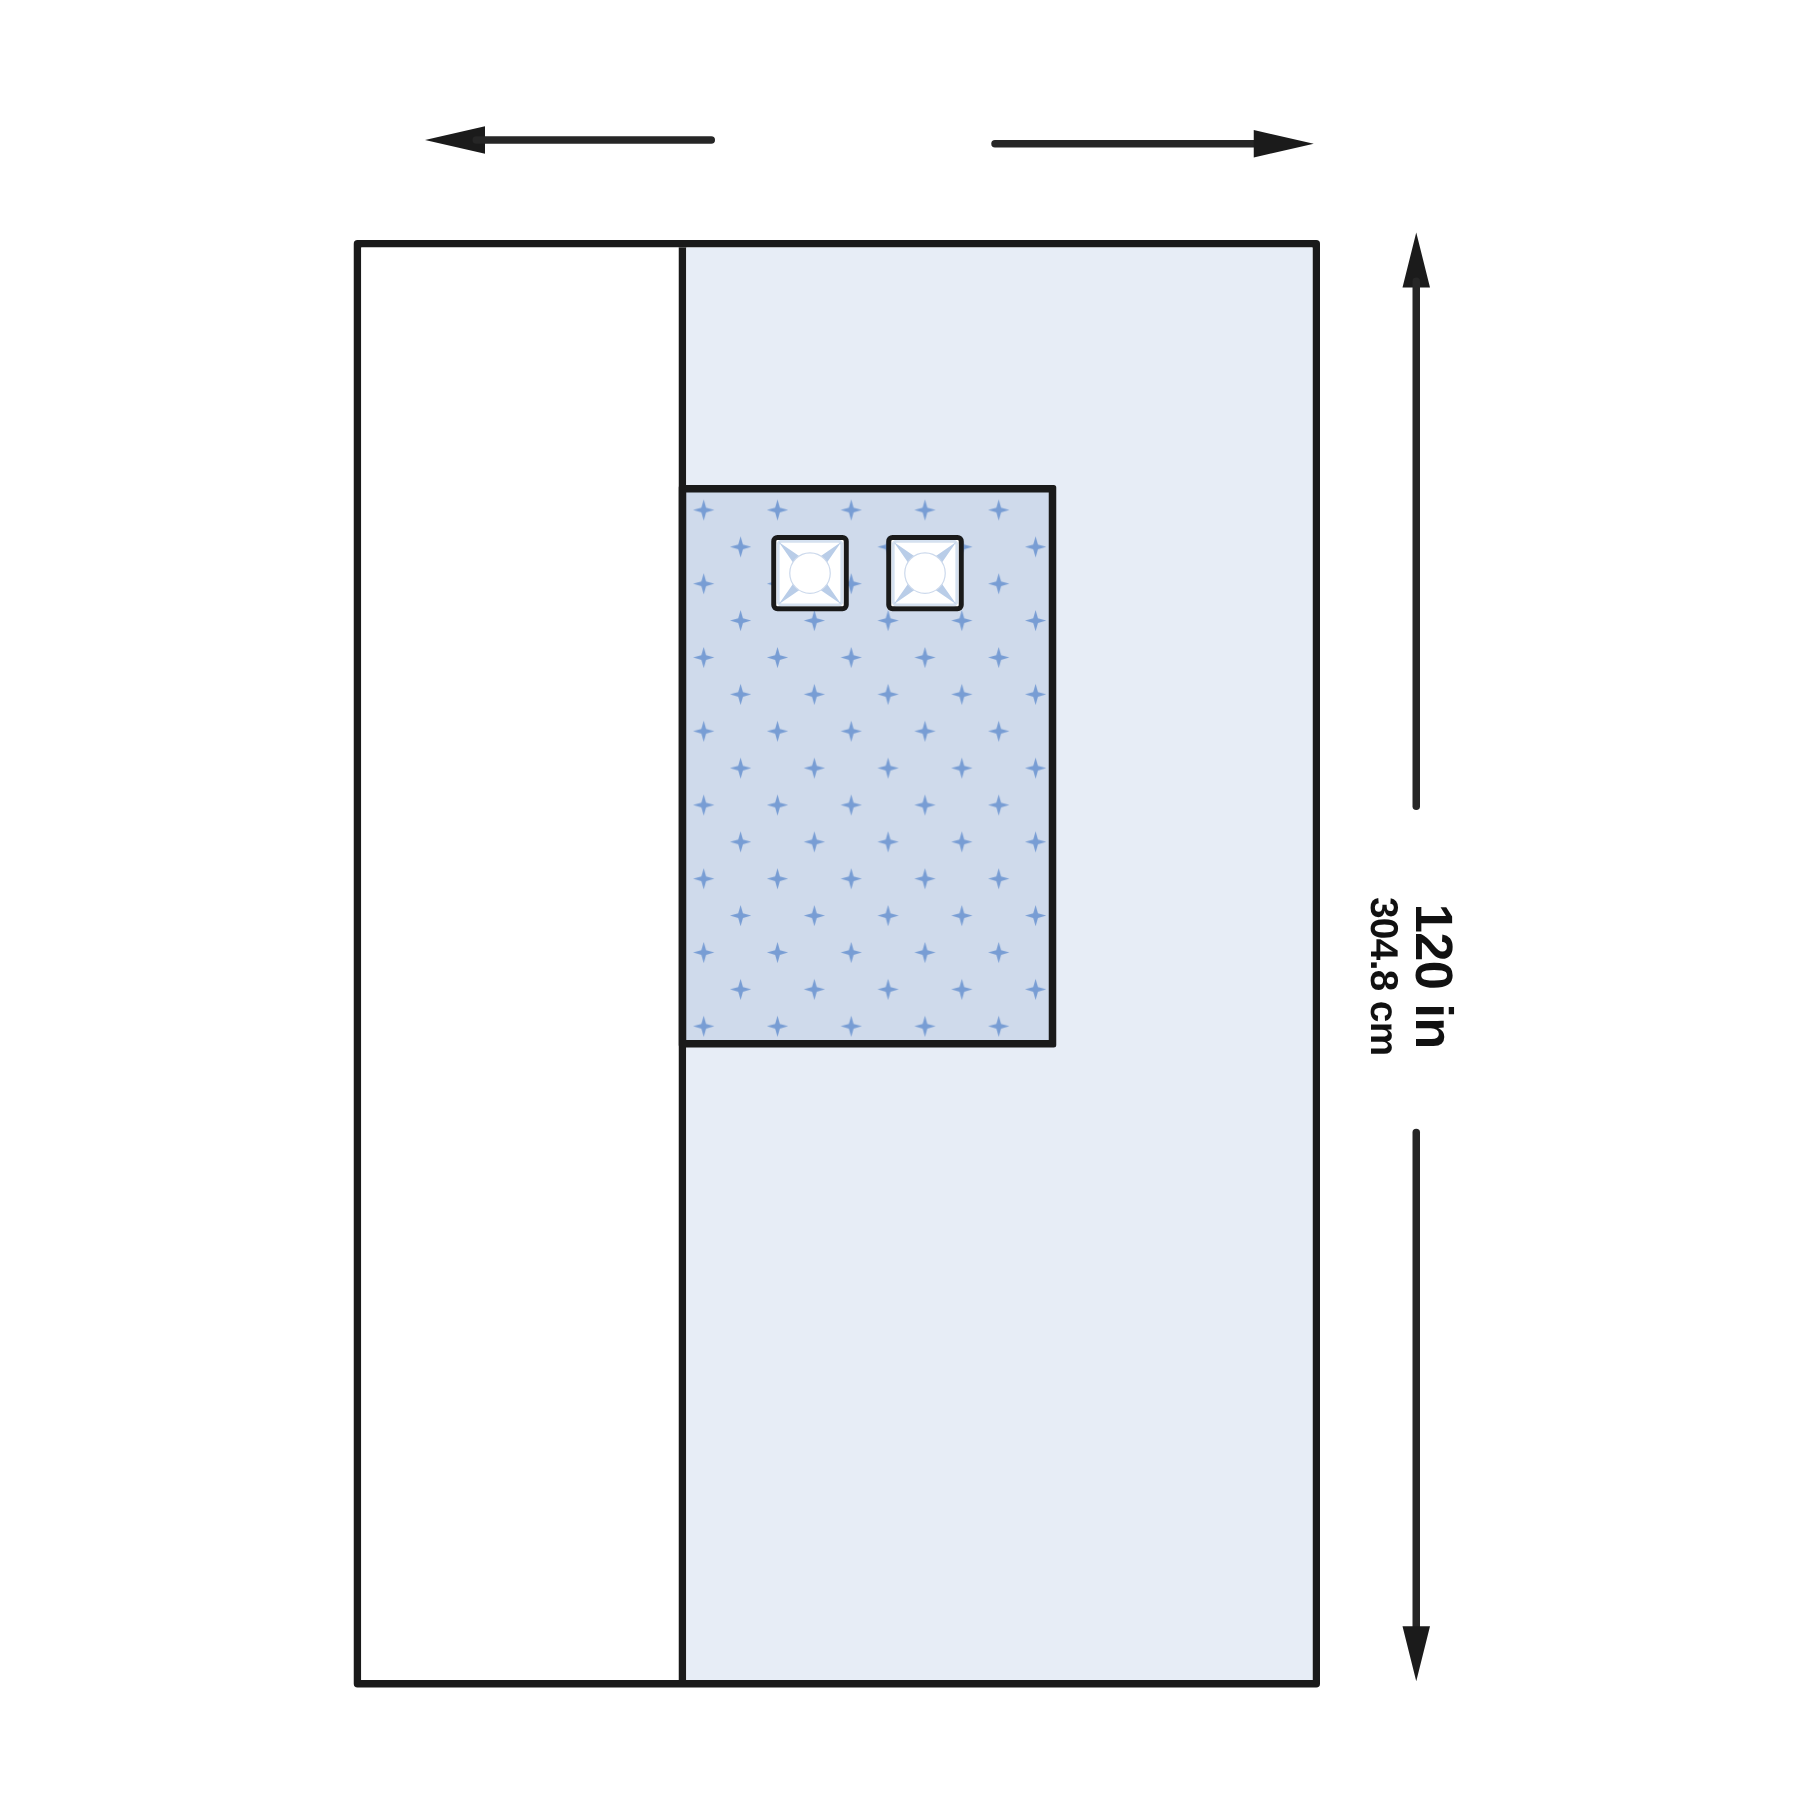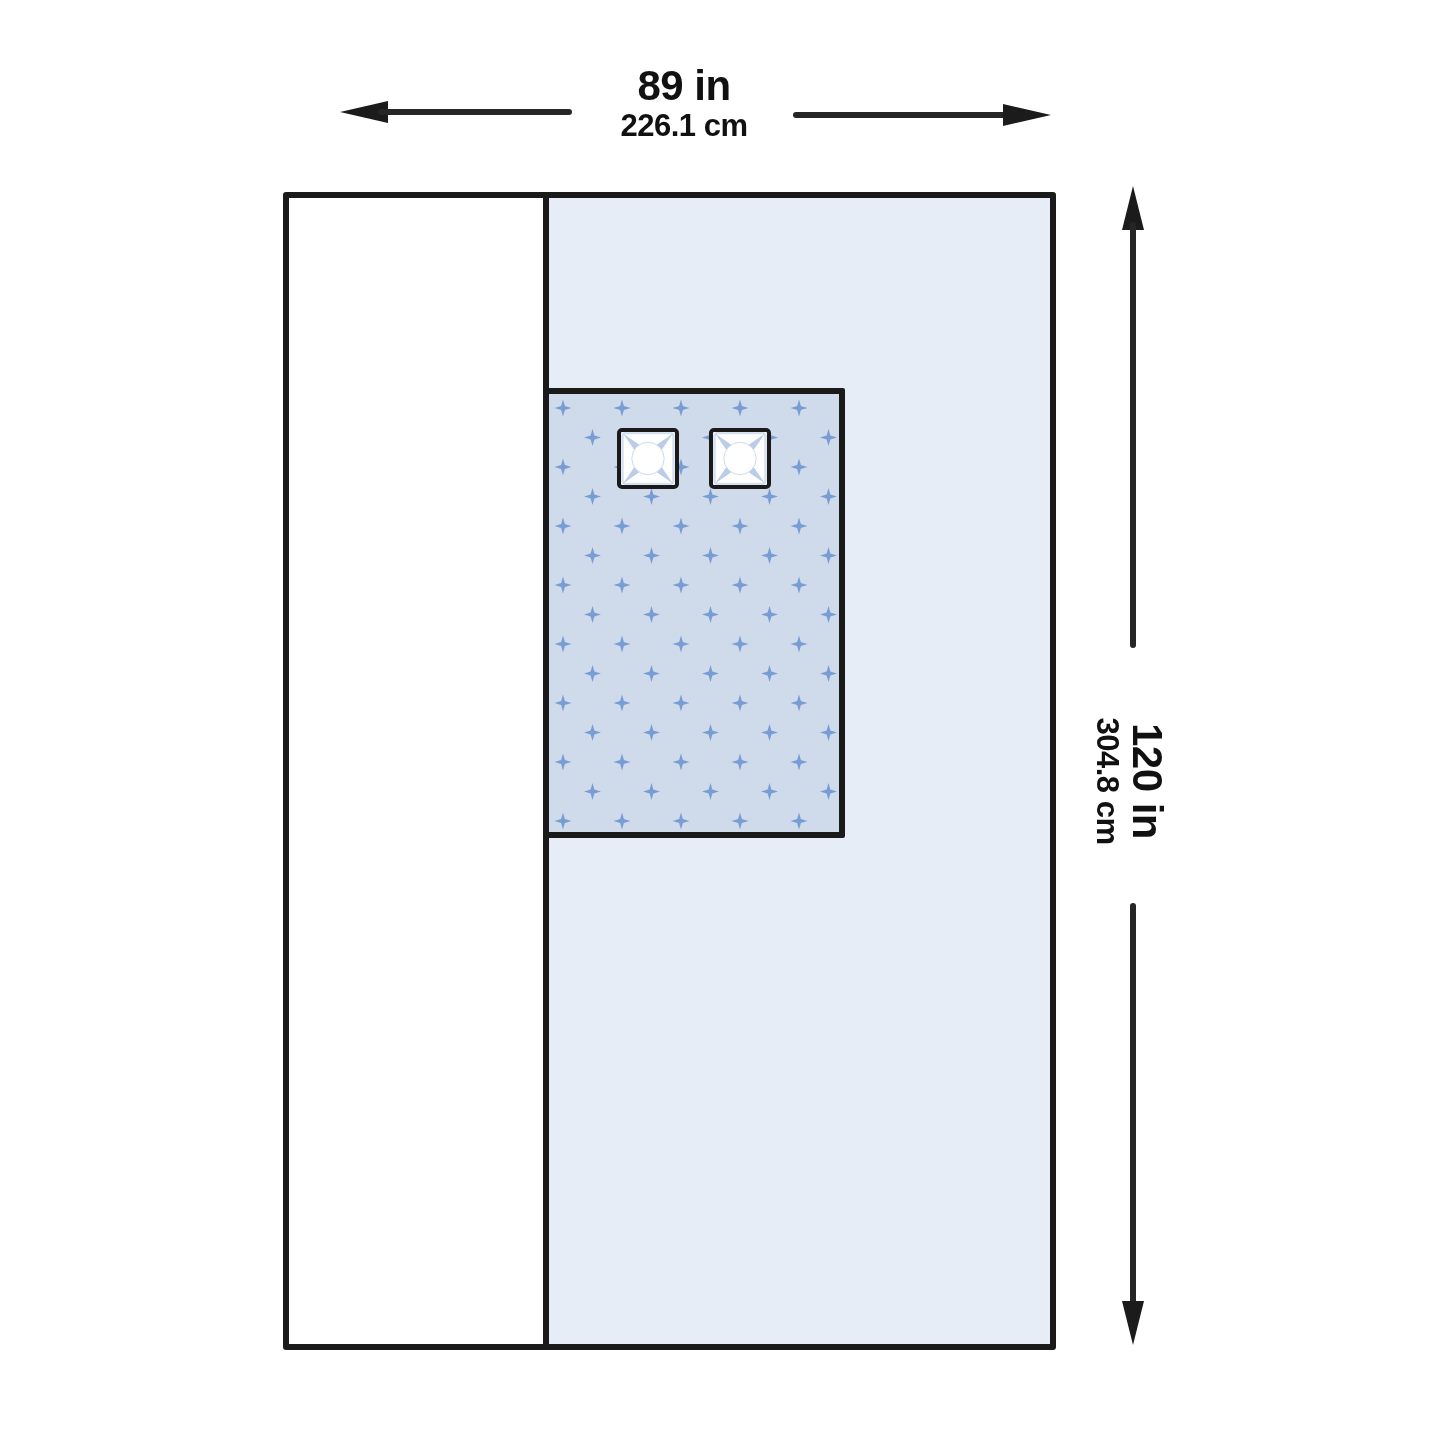--- a/index.html
+++ b/index.html
@@ -158,24 +158,20 @@
   }
   .port svg { display: block; width: 100%; height: 100%; }
   .port-1 { left: 68px;  top: 34px; }
   .port-2 { left: 160px; top: 34px; }
 </style>
 </head>
 <body>
 
 <div id="stage">
 
-  <div class="dim-top">
-    <div class="in-val">89 in</div>
-    <div class="cm-val">226.1 cm</div>
-  </div>
 
   <div class="h-arrow arrow-left">
     <i class="head"></i>
     <i class="shaft"></i>
   </div>
   <div class="h-arrow arrow-right">
     <i class="shaft"></i>
     <i class="head"></i>
   </div>
 

